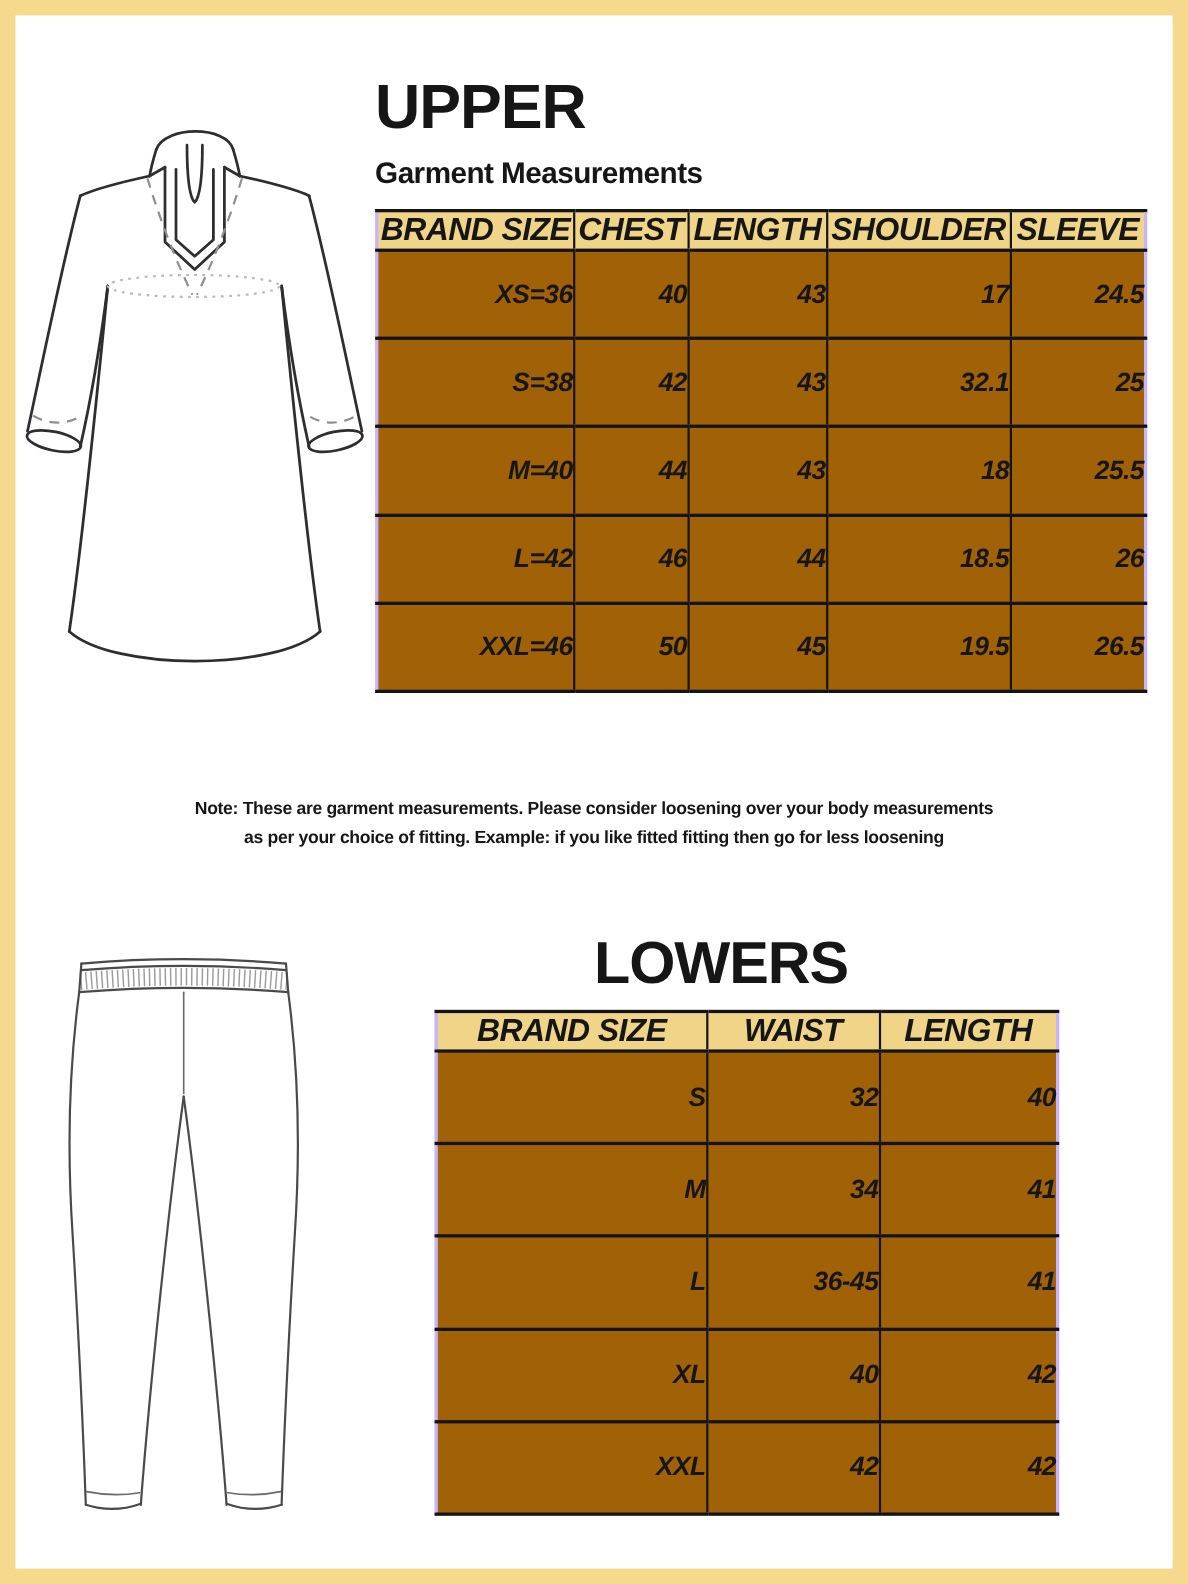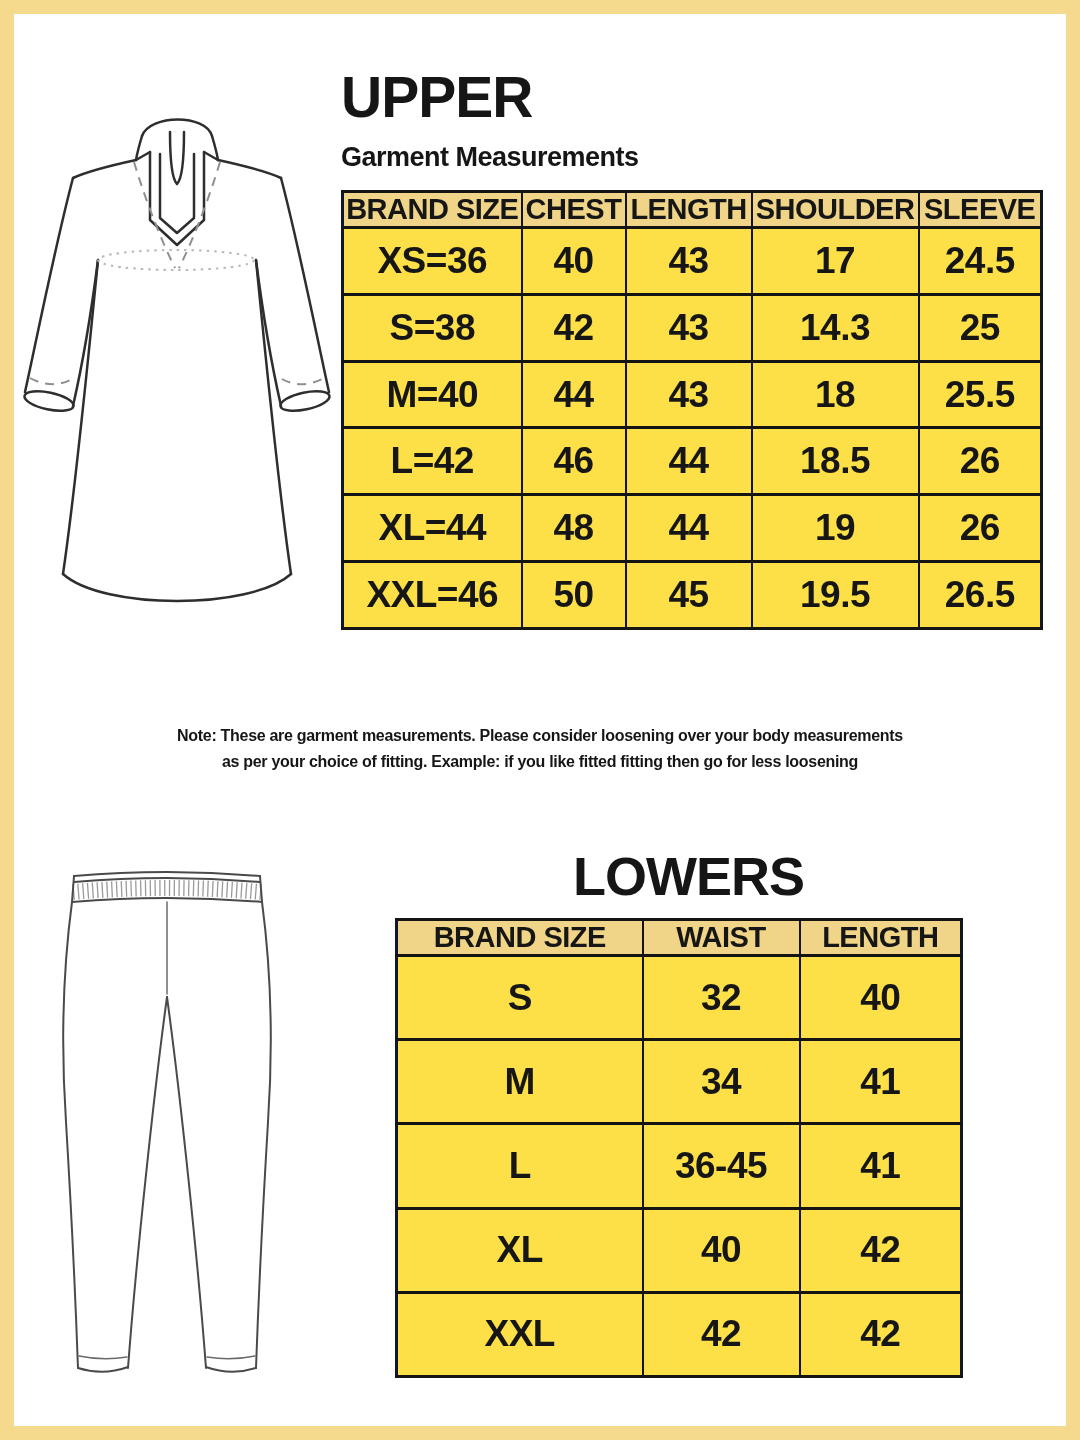--- a/index.html
+++ b/index.html
@@ -15,33 +15,33 @@
   .upper-head{position:absolute;left:341px;top:64px;width:699px;}
   .upper-head h1{font-size:57px;font-weight:bold;letter-spacing:-1px;}
   .upper-head h2{font-size:27px;font-weight:bold;margin-top:12px;letter-spacing:-0.5px;}
 
   table.tbl{
     position:absolute;border-collapse:collapse;table-layout:fixed;
     text-align:center;font-weight:bold;letter-spacing:-0.5px;
   }
   table.tbl th,table.tbl td{border:2px solid #141414;border-top-width:3px;border-bottom-width:3px;vertical-align:middle;padding:0;}
   table.tbl th{background:#f0d588;font-size:29px;}
-  table.tbl td{background:#fde047;font-size:37px;}
-  table.tbl{border:3px solid #0f172a;}
+  table.tbl td{background:#a16207;font-size:24px;text-align:right;}
+  table.tbl{border:3px solid #c4b5fd;font-style:italic;}
 
   .upper-table{left:341px;top:190px;width:699px;height:440px;}
   .lowers-table{left:395px;top:918px;width:565px;height:460px;}
 
   .note{
     position:absolute;left:40px;top:723px;width:1000px;text-align:center;
     font-weight:bold;font-size:16px;line-height:1.6;letter-spacing:-0.3px;
   }
 
   .lowers-title{
-    position:absolute;left:406px;top:845px;width:565px;text-align:center;
+    position:absolute;left:373px;top:845px;width:565px;text-align:center;
     font-size:54px;font-weight:bold;letter-spacing:-1px;
   }
 
   .kurta{position:absolute;left:18px;top:102px;width:322px;height:548px;}
   .leggings{position:absolute;left:36px;top:862px;width:280px;height:550px;}
 </style>
 </head>
 <body>
 
 <div class="page">
@@ -106,42 +106,35 @@
         <td>XS=36</td>
         <td>40</td>
         <td>43</td>
         <td>17</td>
         <td>24.5</td>
       </tr>
       <tr>
         <td>S=38</td>
         <td>42</td>
         <td>43</td>
-        <td>14.3</td>
+        <td>32.1</td>
         <td>25</td>
       </tr>
       <tr>
         <td>M=40</td>
         <td>44</td>
         <td>43</td>
         <td>18</td>
         <td>25.5</td>
       </tr>
       <tr>
         <td>L=42</td>
         <td>46</td>
         <td>44</td>
         <td>18.5</td>
-        <td>26</td>
-      </tr>
-      <tr>
-        <td>XL=44</td>
-        <td>48</td>
-        <td>44</td>
-        <td>19</td>
         <td>26</td>
       </tr>
       <tr>
         <td>XXL=46</td>
         <td>50</td>
         <td>45</td>
         <td>19.5</td>
         <td>26.5</td>
       </tr>
     </tbody>

